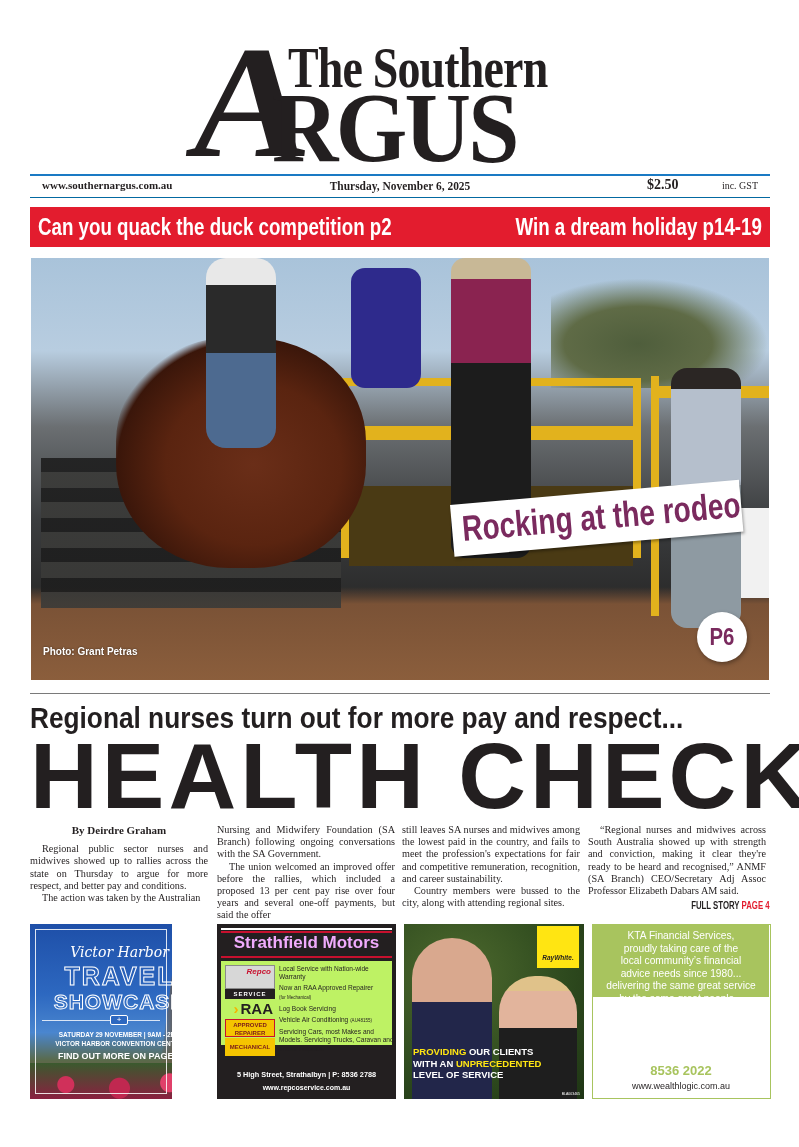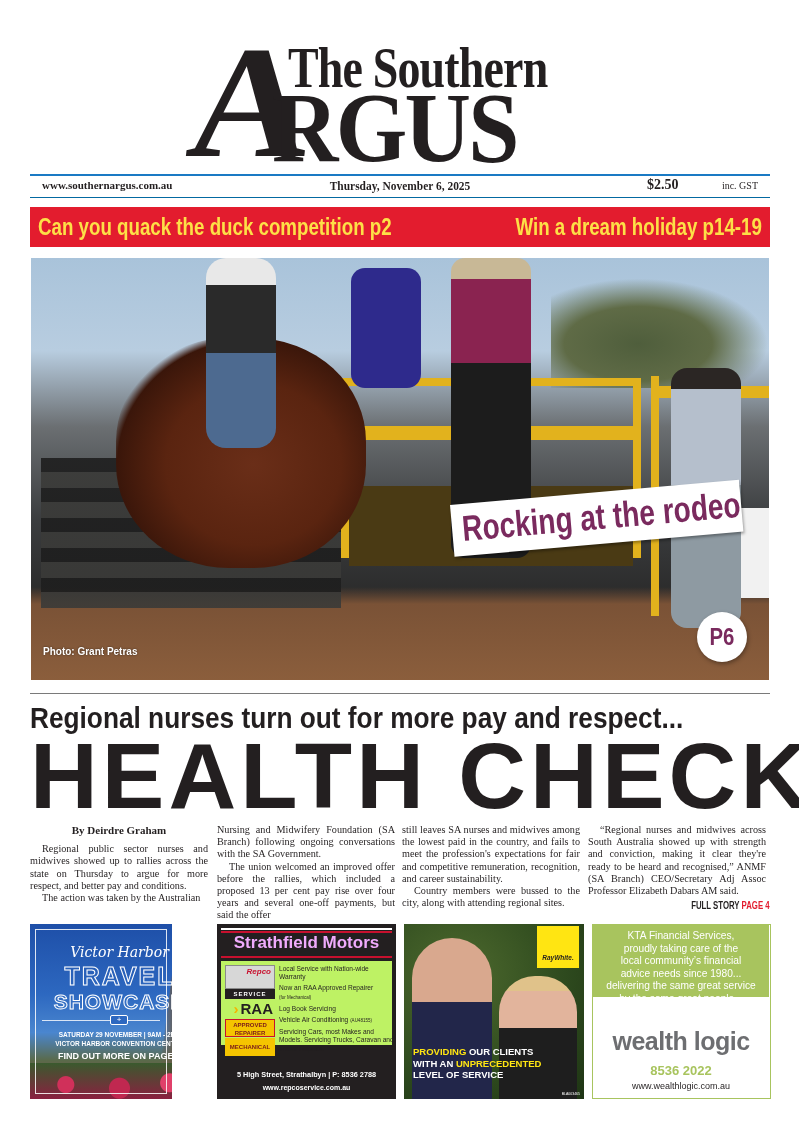--- a/index.html
+++ b/index.html
@@ -12,21 +12,21 @@
   .mast-the { position: absolute; left: 288px; top: 10px; font-family: "Liberation Serif", serif; font-weight: 700; font-size: 56px; line-height: 56px; color: #231f20; transform: scaleX(0.82); transform-origin: left top; letter-spacing: -1px; white-space: nowrap; }
   .mast-rgus { position: absolute; left: 272px; top: 56px; font-family: "Liberation Serif", serif; font-weight: 900; font-size: 100px; line-height: 84px; color: #231f20; transform: scaleX(0.92); transform-origin: left top; letter-spacing: -3px; white-space: nowrap; }
 
   .dateline { position: absolute; left: 30px; top: 174px; width: 740px; height: 24px; border-top: 2px solid #1a7ac4; border-bottom: 1px solid #0369a1; font-family: Liberation Serif, serif; }
   .dateline .url { position: absolute; left: 12px; top: 3px; font-size: 11px; font-weight: 700; color: #231f20; }
   .dateline .date { position: absolute; left: 0; width: 740px; top: 2px; text-align: center; font-size: 13px; font-weight: 700; color: #231f20; transform: scaleX(0.88); }
   .dateline .price { position: absolute; right: 12px; top: 1px; font-size: 14px; font-weight: 700; color: #231f20; }
   .dateline .price small { font-size: 10px; font-weight: 400; padding-left: 40px; }
 
   
-  .ribbon { position: absolute; left: 30px; top: 207px; width: 740px; height: 40px; background: #e31c2e; color: #fde047; }
+  .ribbon { position: absolute; left: 30px; top: 207px; width: 740px; height: 40px; background: #e31c2e; color: #ffffff; }
   .ribbon .left, .ribbon .right { position: absolute; top: 7px; font-size: 24px; font-weight: 700; line-height: 26px; white-space: nowrap; transform: scaleX(0.78); }
   .ribbon .left { left: 8px; transform-origin: left top; }
   .ribbon .right { right: 8px; transform-origin: right top; }
 
   
   .photo { position: absolute; left: 31px; top: 258px; width: 738px; height: 422px; overflow: hidden;
     background:
       linear-gradient(180deg, rgba(0,0,0,0) 0%, rgba(0,0,0,0) 78%, #7a5236 82%, #8b5e3c 100%),
       linear-gradient(180deg, #a9c3da 0%, #b8cde0 22%, #6b6f72 40%, #3b3d3f 62%, #2b2b2b 80%); }
   .photo .trees { position: absolute; left: 520px; top: 20px; width: 218px; height: 110px; background: radial-gradient(ellipse at 40% 60%, #4f5e3c 0%, #5f6b46 40%, rgba(95,107,70,0) 70%); }
@@ -237,16 +237,15 @@
 <div class="ad ad4">
   <div class="top">
     <div>KTA Financial Services,</div>
     <div>proudly taking care of the</div>
     <div>local community’s financial</div>
     <div>advice needs since 1980...</div>
     <div>delivering the same great service</div>
     <div>by the same great people...</div>
     <div>under our new brand</div>
   </div>
-  <div class="logo"><span>wealth logi</span><span>c</span></div>
   <div class="phone">8536 2022</div>
   <div class="web">www.wealthlogic.com.au</div>
 </div>
 
 </body></html>

